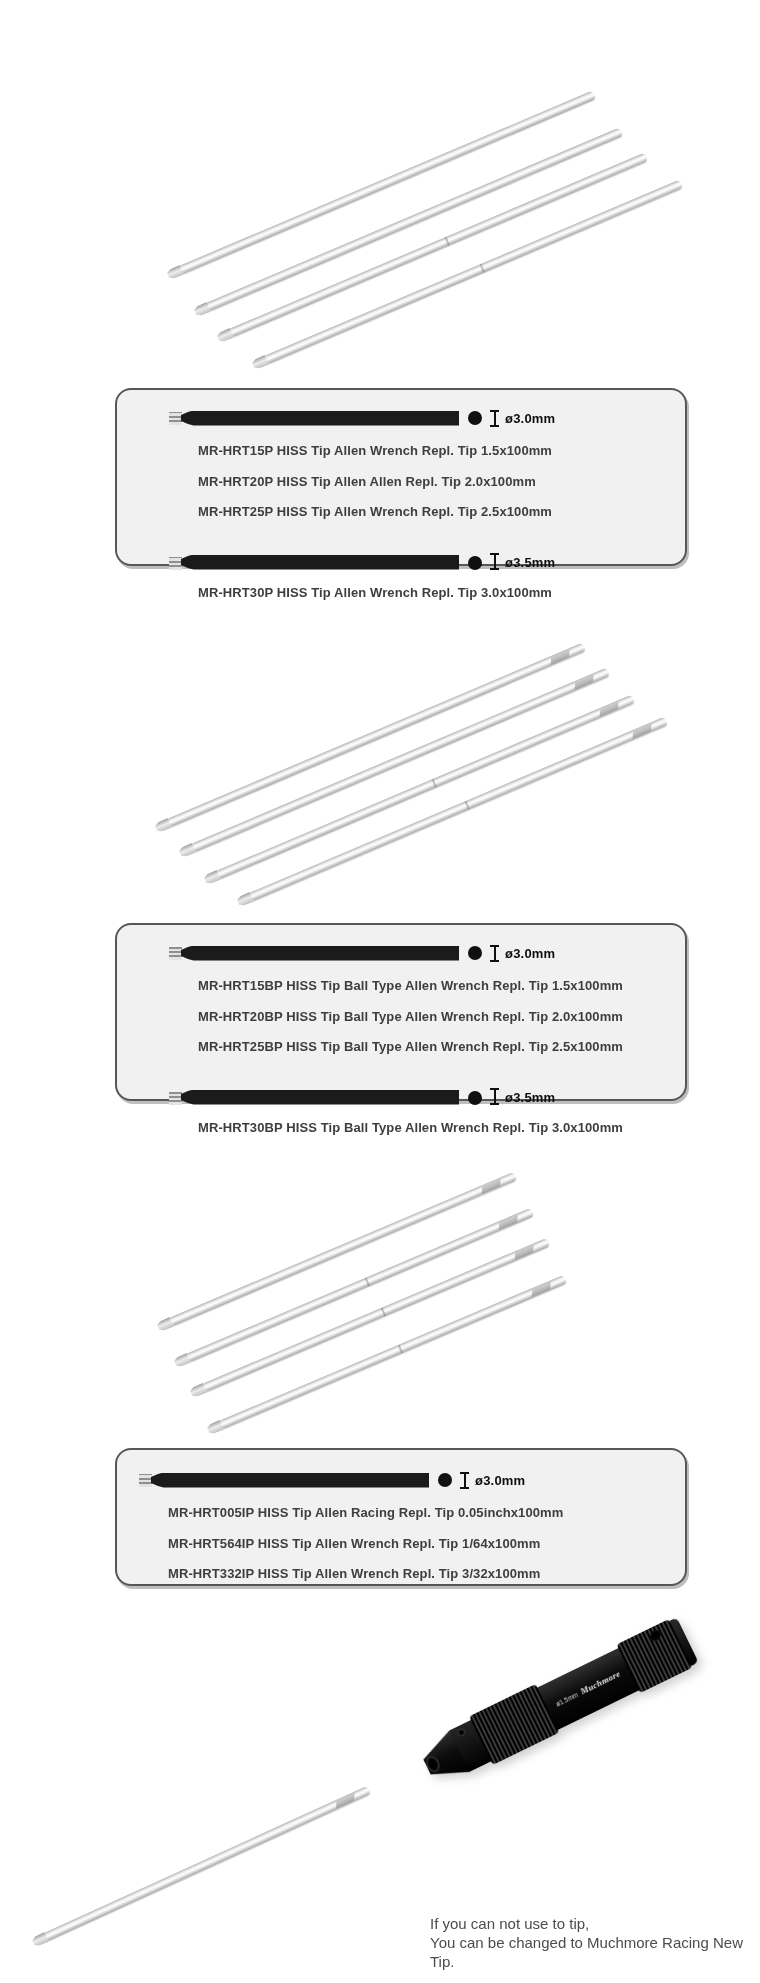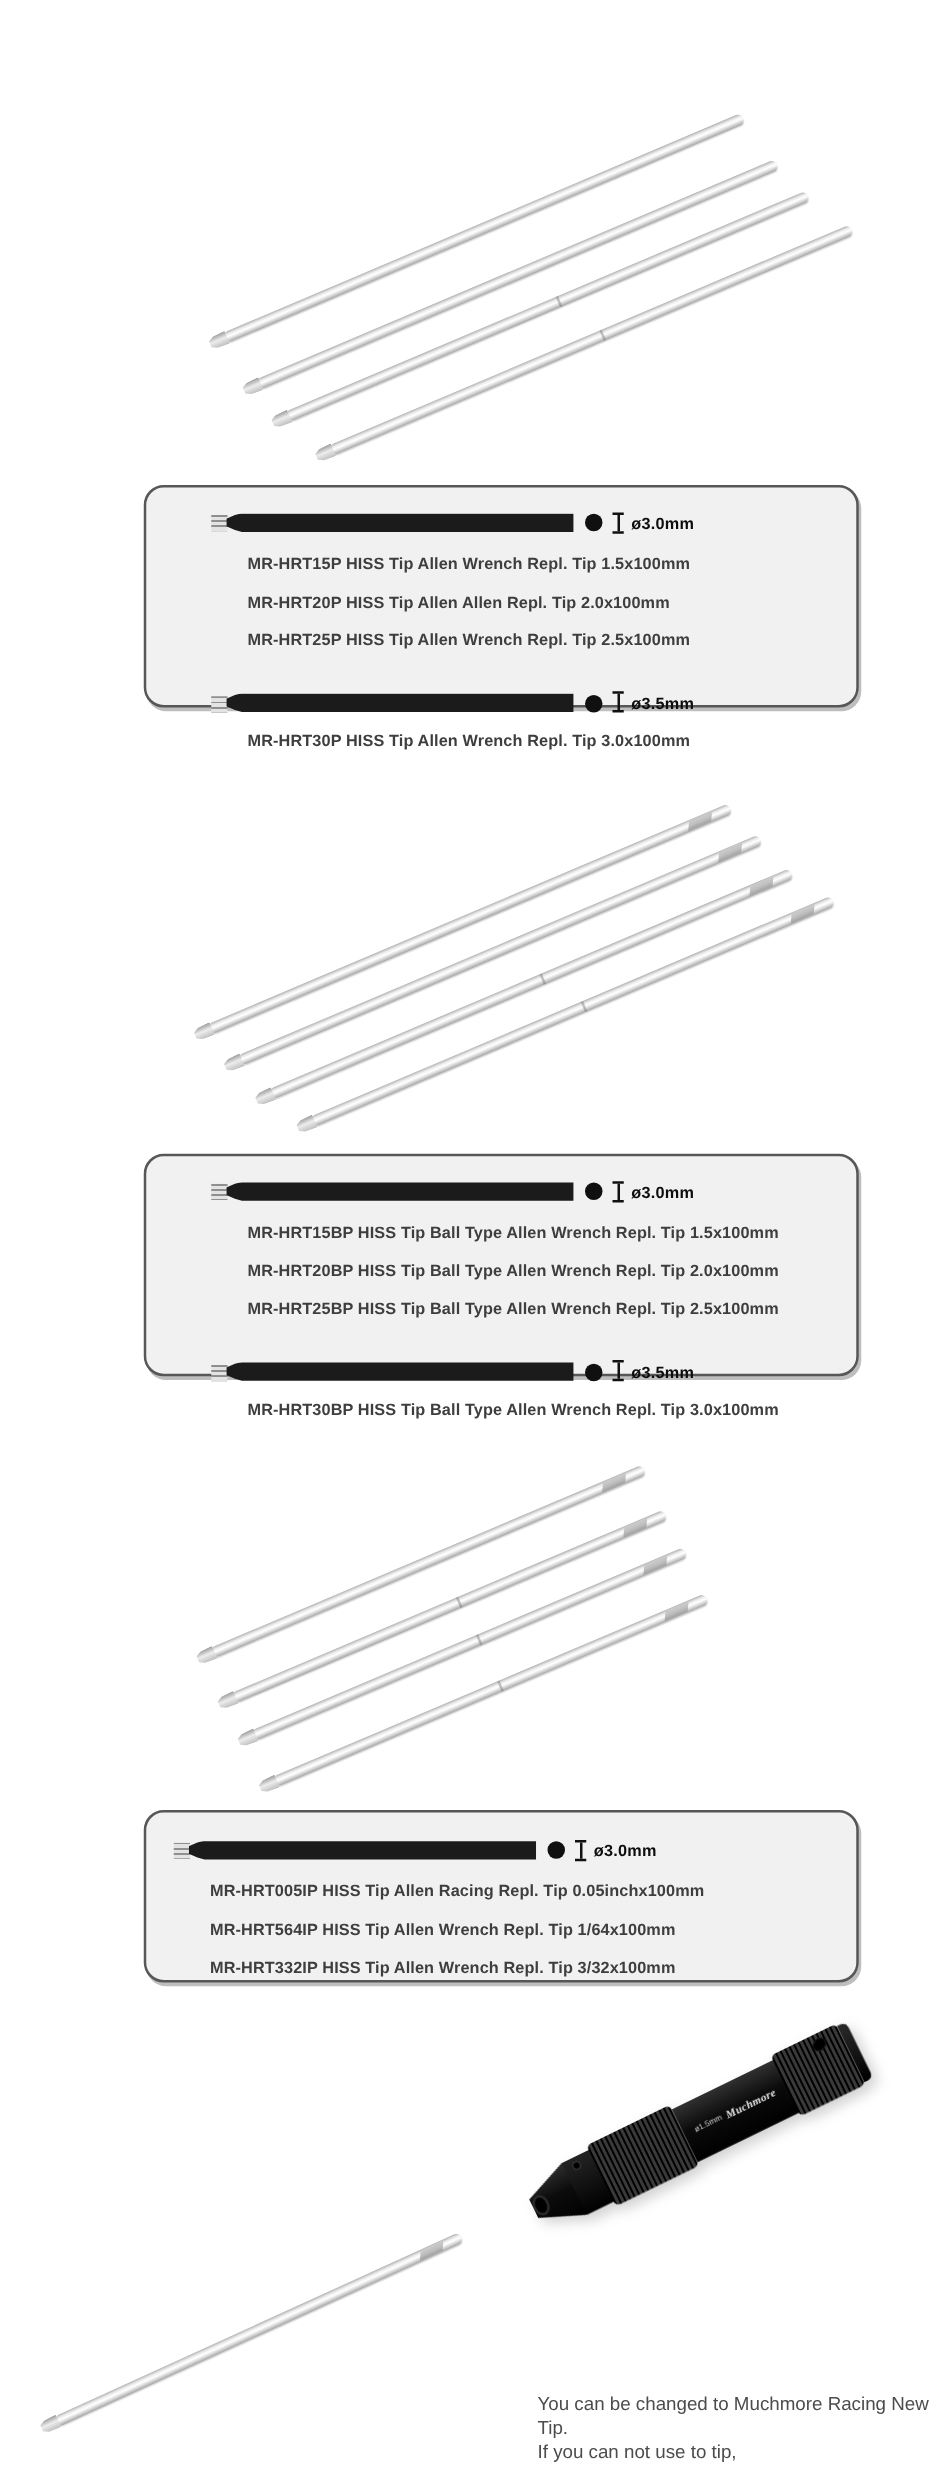--- a/index.html
+++ b/index.html
@@ -252,15 +252,15 @@
       <i class="hang-hole"></i>
     </span>
   <span class="endcap"></span>
 </div>
 <div class="m-rod loose-rod">
   <span class="hexcap"></span>
   <span class="notch"></span>
 </div>
 
 <div class="caption">
+  <p>If you can not use to tip,</p>
   <p>You can be changed to Muchmore Racing New Tip.</p>
-  <p>If you can not use to tip,</p>
 </div>
 
 </body></html>

